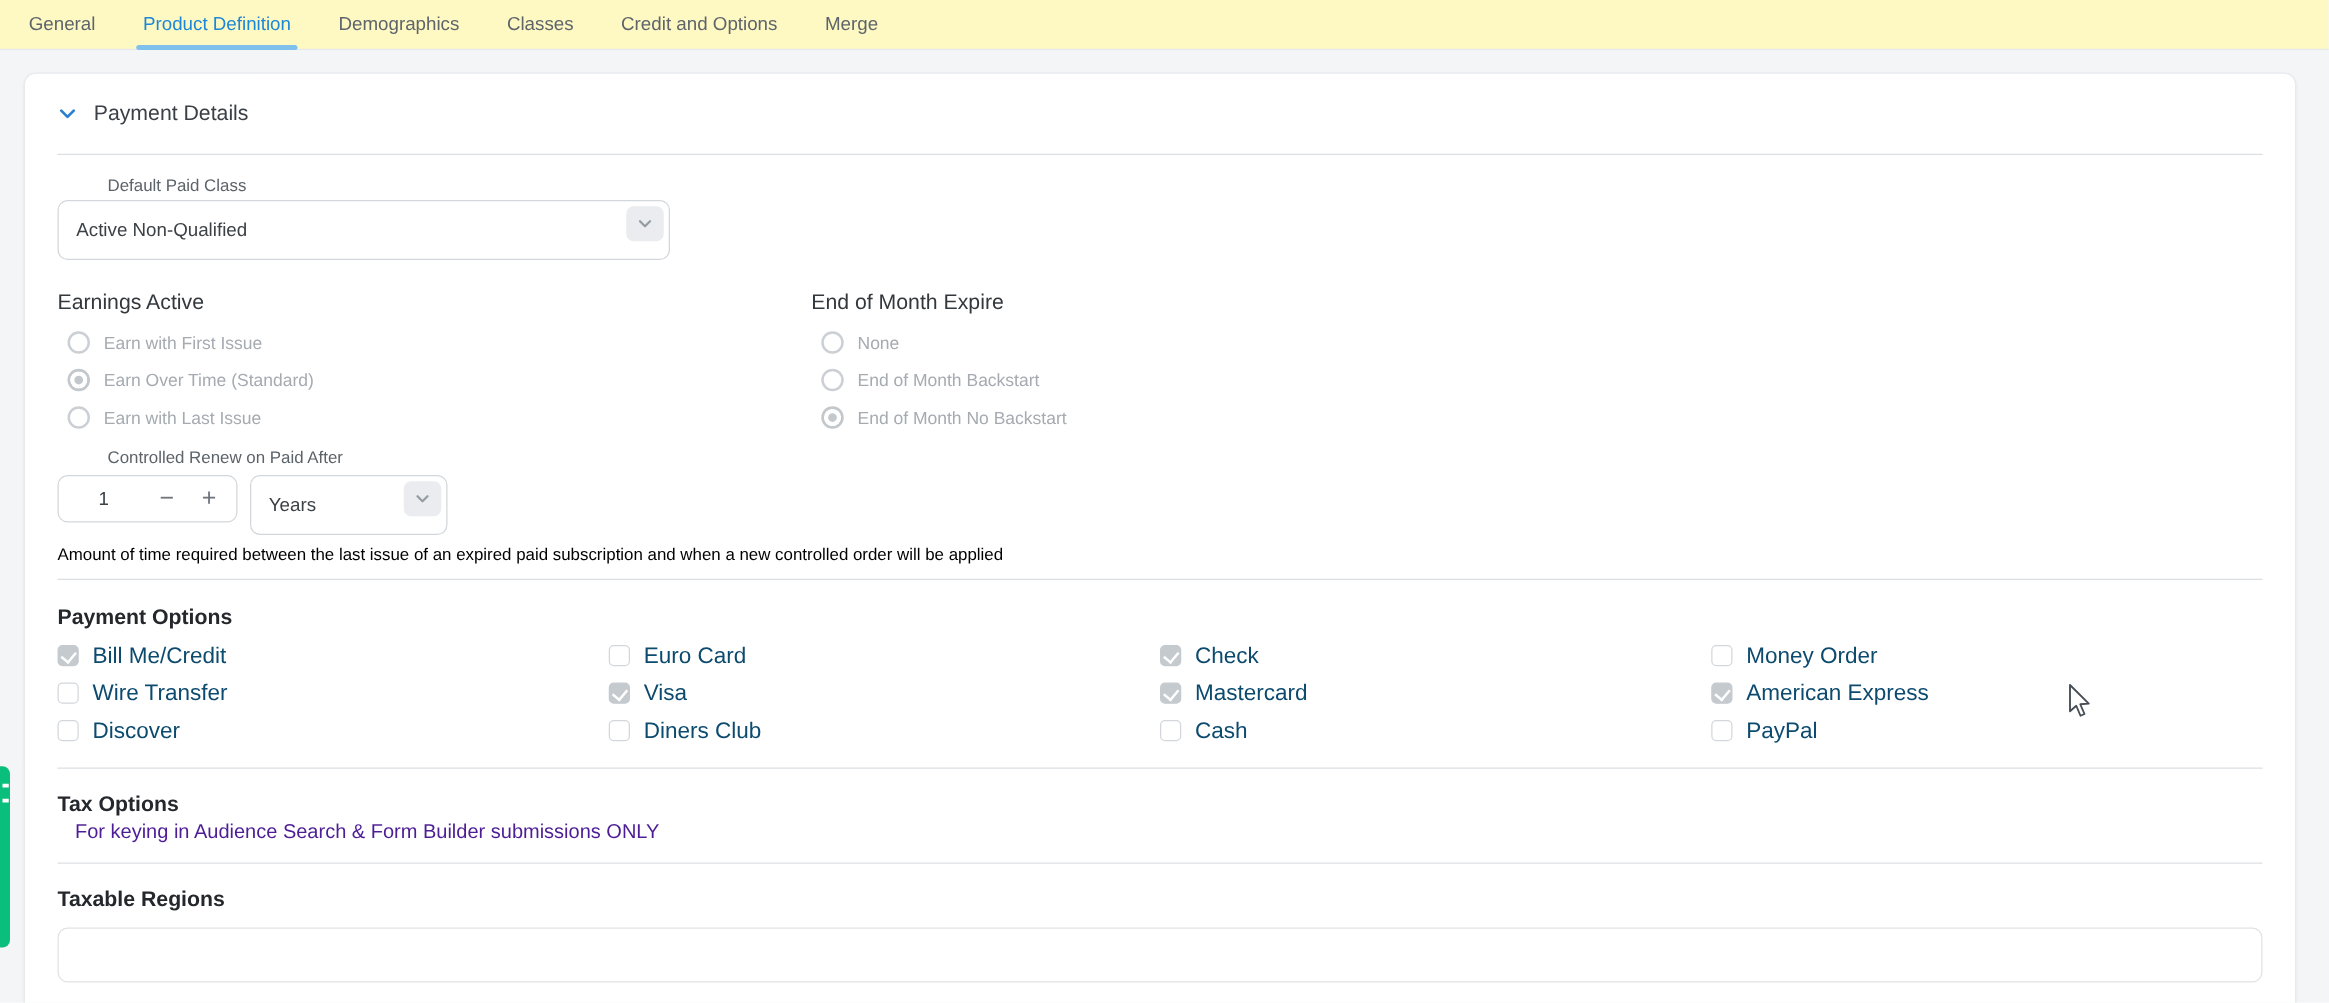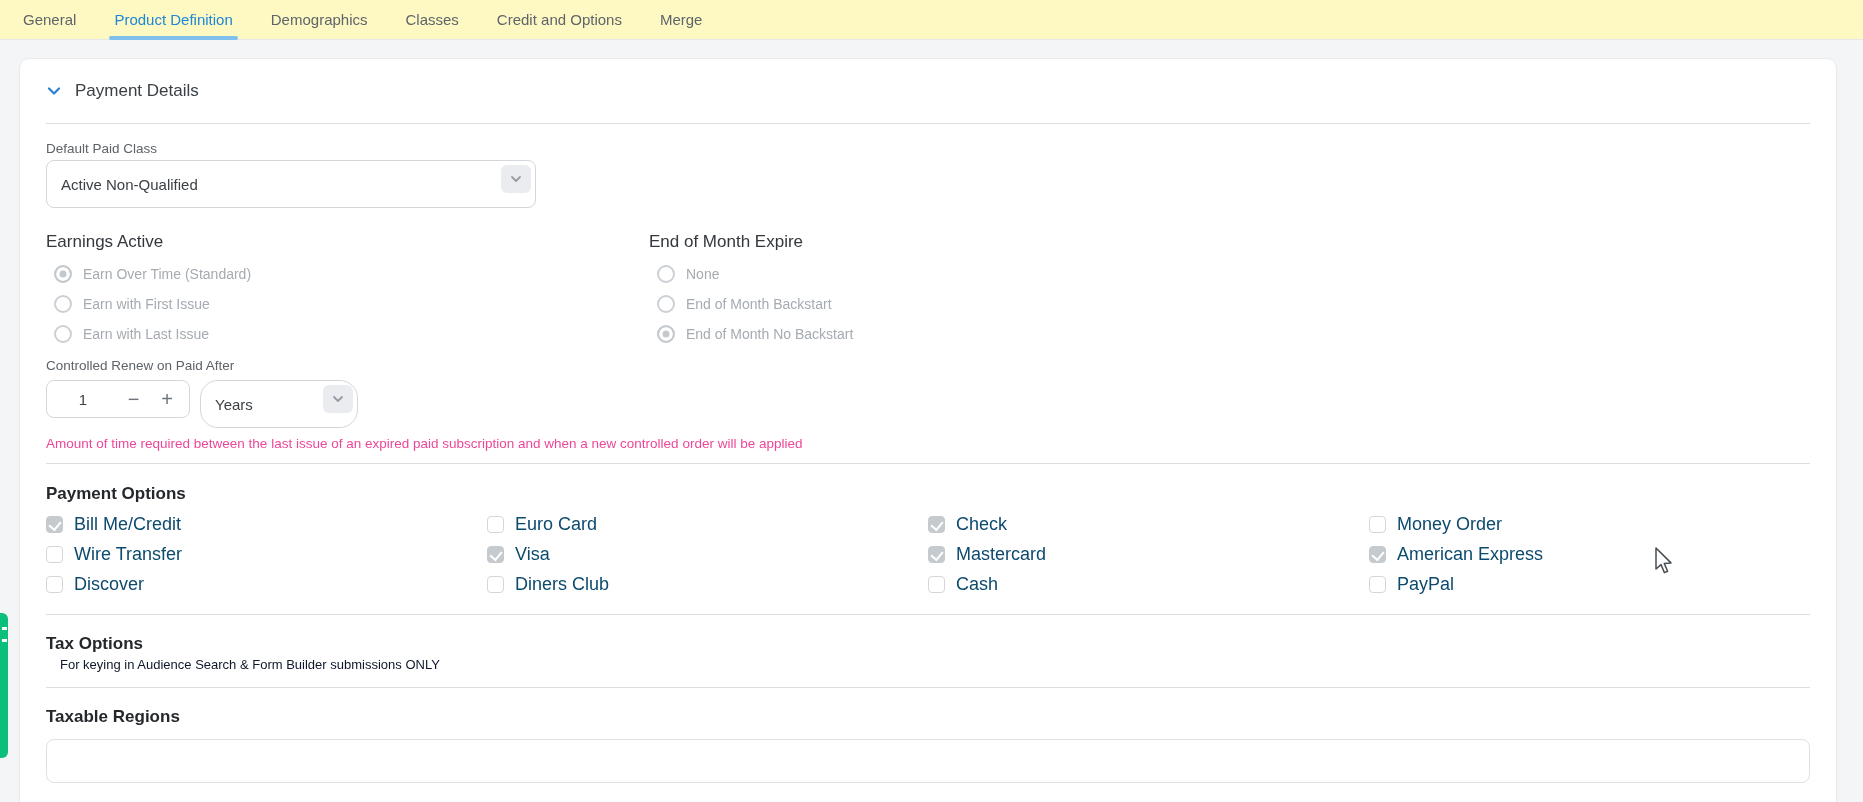--- a/index.html
+++ b/index.html
@@ -26,30 +26,30 @@
   .section-head { display:flex; align-items:center; gap:13px; padding-top:22px; }
   .section-head .chev { width:16px; height:16px; flex:0 0 auto; cursor:pointer; }
   .panel-title { font-size:17px; color:#3a4046; }
 
   .divider { height:1px; background:#dcdfe2; border:0; }
   .div1 { margin-top:22px; }
   .div2 { margin-top:12px; }
   .div3 { margin-top:15px; }
   .div4 { margin-top:15px; }
 
-  .field-label { font-size:13.5px; color:#5c6369; }
+  .field-label { font-size:13.5px; color:#5c6369;margin-left:40px; }
   .lbl-dpc { margin-top:17px; }
   .lbl-crp { margin-top:9px; }
 
   
   .select { position:relative; display:flex; align-items:center; height:48px;
             border:1px solid #d3d7db; border-radius:8px; background:#fff;
             cursor:pointer; padding-left:14px; }
   .select-dpc { width:490px; margin-top:4px; }
-  .select-unit { width:158px;border-radius:18px; }
+  .select-unit { width:158px; }
   .select .sel-value { font-size:15px; color:#3c4146; }
   .caret-box { position:absolute; right:4px; top:4px; width:30px; height:28px;
                background:#eaecef; border-radius:6px; display:flex;
                align-items:center; justify-content:center; }
 
   
   .groups { display:grid; grid-template-columns:603px 1fr; margin-top:24px; }
   .group-title { font-size:17px; color:#33383d; }
   .opt-list { margin-top:7px; }
   .radio-row { display:flex; align-items:center; gap:11px; height:30px;
@@ -61,39 +61,39 @@
   .rd-label { font-size:14px; color:#a5abb1; }
 
   
   .renew-row { display:flex; gap:10px; margin-top:7px; }
   .stepper { width:144px; height:38px; border:1px solid #d3d7db; border-radius:8px;
              background:#fff; display:flex; align-items:center; padding:0 16px; }
   .stepper .st-value { font-size:15px; color:#3c4146; width:40px; text-align:center; }
   .st-btn { margin-left:auto; font-size:20px; color:#6e757c; line-height:1;
             cursor:pointer; background:none; border:none; font-family:inherit; }
   .st-btn.plus { margin-left:22px; }
-  .help-text { font-size:13.5px; color:#ec4899; margin-top:8px; }
+  .help-text { font-size:13.5px; color:#000000; margin-top:8px; }
 
   
   .bold-title { font-size:17px; font-weight:700; color:#24272b; }
   .po-title { margin-top:20px; }
   .check-grid { display:grid; grid-template-columns:repeat(4,1fr); margin-top:5px; }
   .check-row { display:flex; align-items:center; gap:11px; height:30px; cursor:pointer; }
   .cb-box { position:relative; width:17px; height:17px; border-radius:4px;
             border:1.5px solid #d3d7db; background:#fff; flex:0 0 auto; }
   .check-row.checked .cb-box { background:#c5cacf; border-color:#c5cacf; }
   .check-row.checked .cb-box::after { content:""; position:absolute; left:4px; top:2.5px;
             width:6px; height:9px; border:solid #fff; border-width:0 2px 2px 0;
             transform:rotate(40deg); }
   .cb-label { font-size:18px; color:#0c4a6e; }
 
   
   .tax-title { margin-top:19px; }
   .tax-list { margin-top:5px; }
-  .tax-help { font-size:13px; color:#0f172a; margin-top:3px; padding-left:14px; }
+  .tax-help { font-size:16px; color:#4c1d95; margin-top:3px; padding-left:14px; }
 
   
   .tr-title { margin-top:19px; }
   .tr-box { margin-top:12px; height:44px; border:1px solid #dfe2e5;
             border-radius:8px; background:#fff; }
 
   
   .toast { position:absolute; left:0; top:613px; width:8px; height:145px;
            background:#0abf7c; border-radius:0 6px 6px 0; z-index:30; cursor:pointer; }
   .toast .t-line { position:absolute; left:2px; width:5px; height:3px; background:#fff; }
@@ -137,27 +137,27 @@
         <svg width="14" height="14" viewBox="0 0 14 14">
           <polyline points="3,5 7,9 11,5" fill="none" stroke="#959ca4" stroke-width="1.8" stroke-linecap="round" stroke-linejoin="round"></polyline>
         </svg>
       </span>
     </div>
 
     <div class="groups">
       <div>
         <div class="group-title">Earnings Active</div>
         <div class="opt-list">
+          <div class="radio-row">
+            <span class="rd-circle"></span>
+            <span class="rd-label">Earn with First Issue</span>
+          </div>
           <div class="radio-row selected">
             <span class="rd-circle"></span>
             <span class="rd-label">Earn Over Time (Standard)</span>
-          </div>
-          <div class="radio-row">
-            <span class="rd-circle"></span>
-            <span class="rd-label">Earn with First Issue</span>
           </div>
           <div class="radio-row">
             <span class="rd-circle"></span>
             <span class="rd-label">Earn with Last Issue</span>
           </div>
         </div>
       </div>
 
       <div>
         <div class="group-title">End of Month Expire</div>

